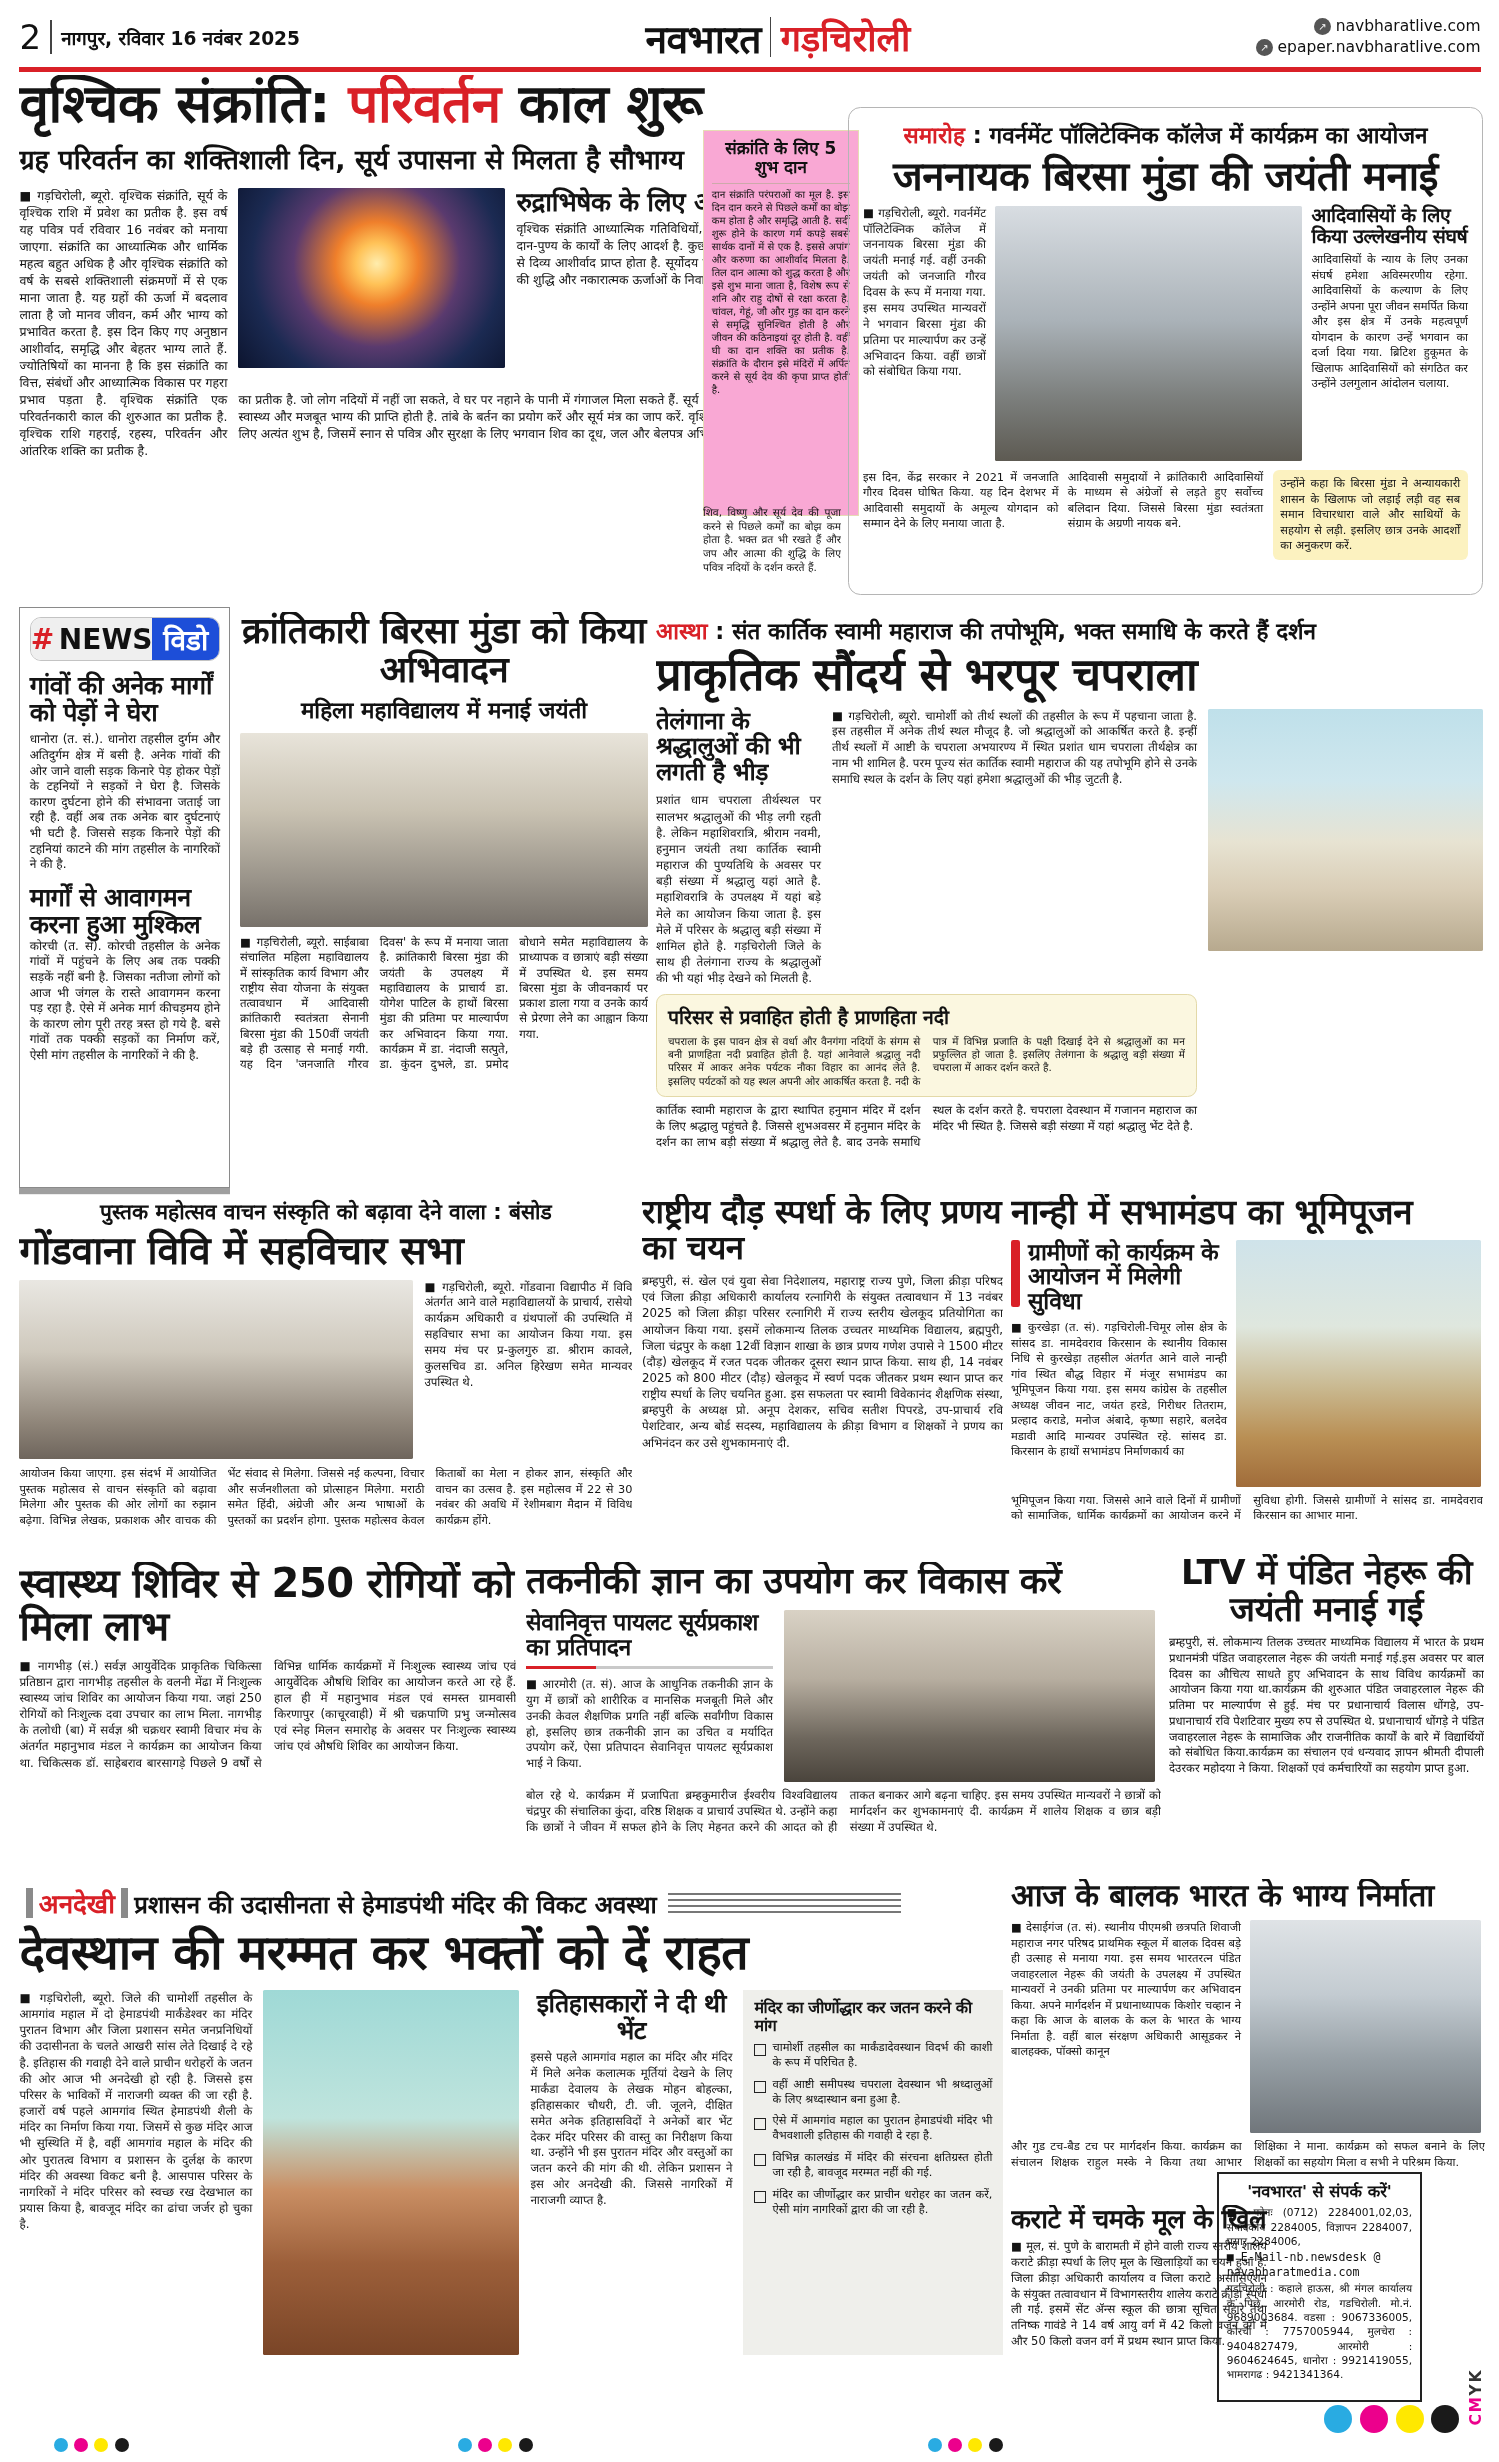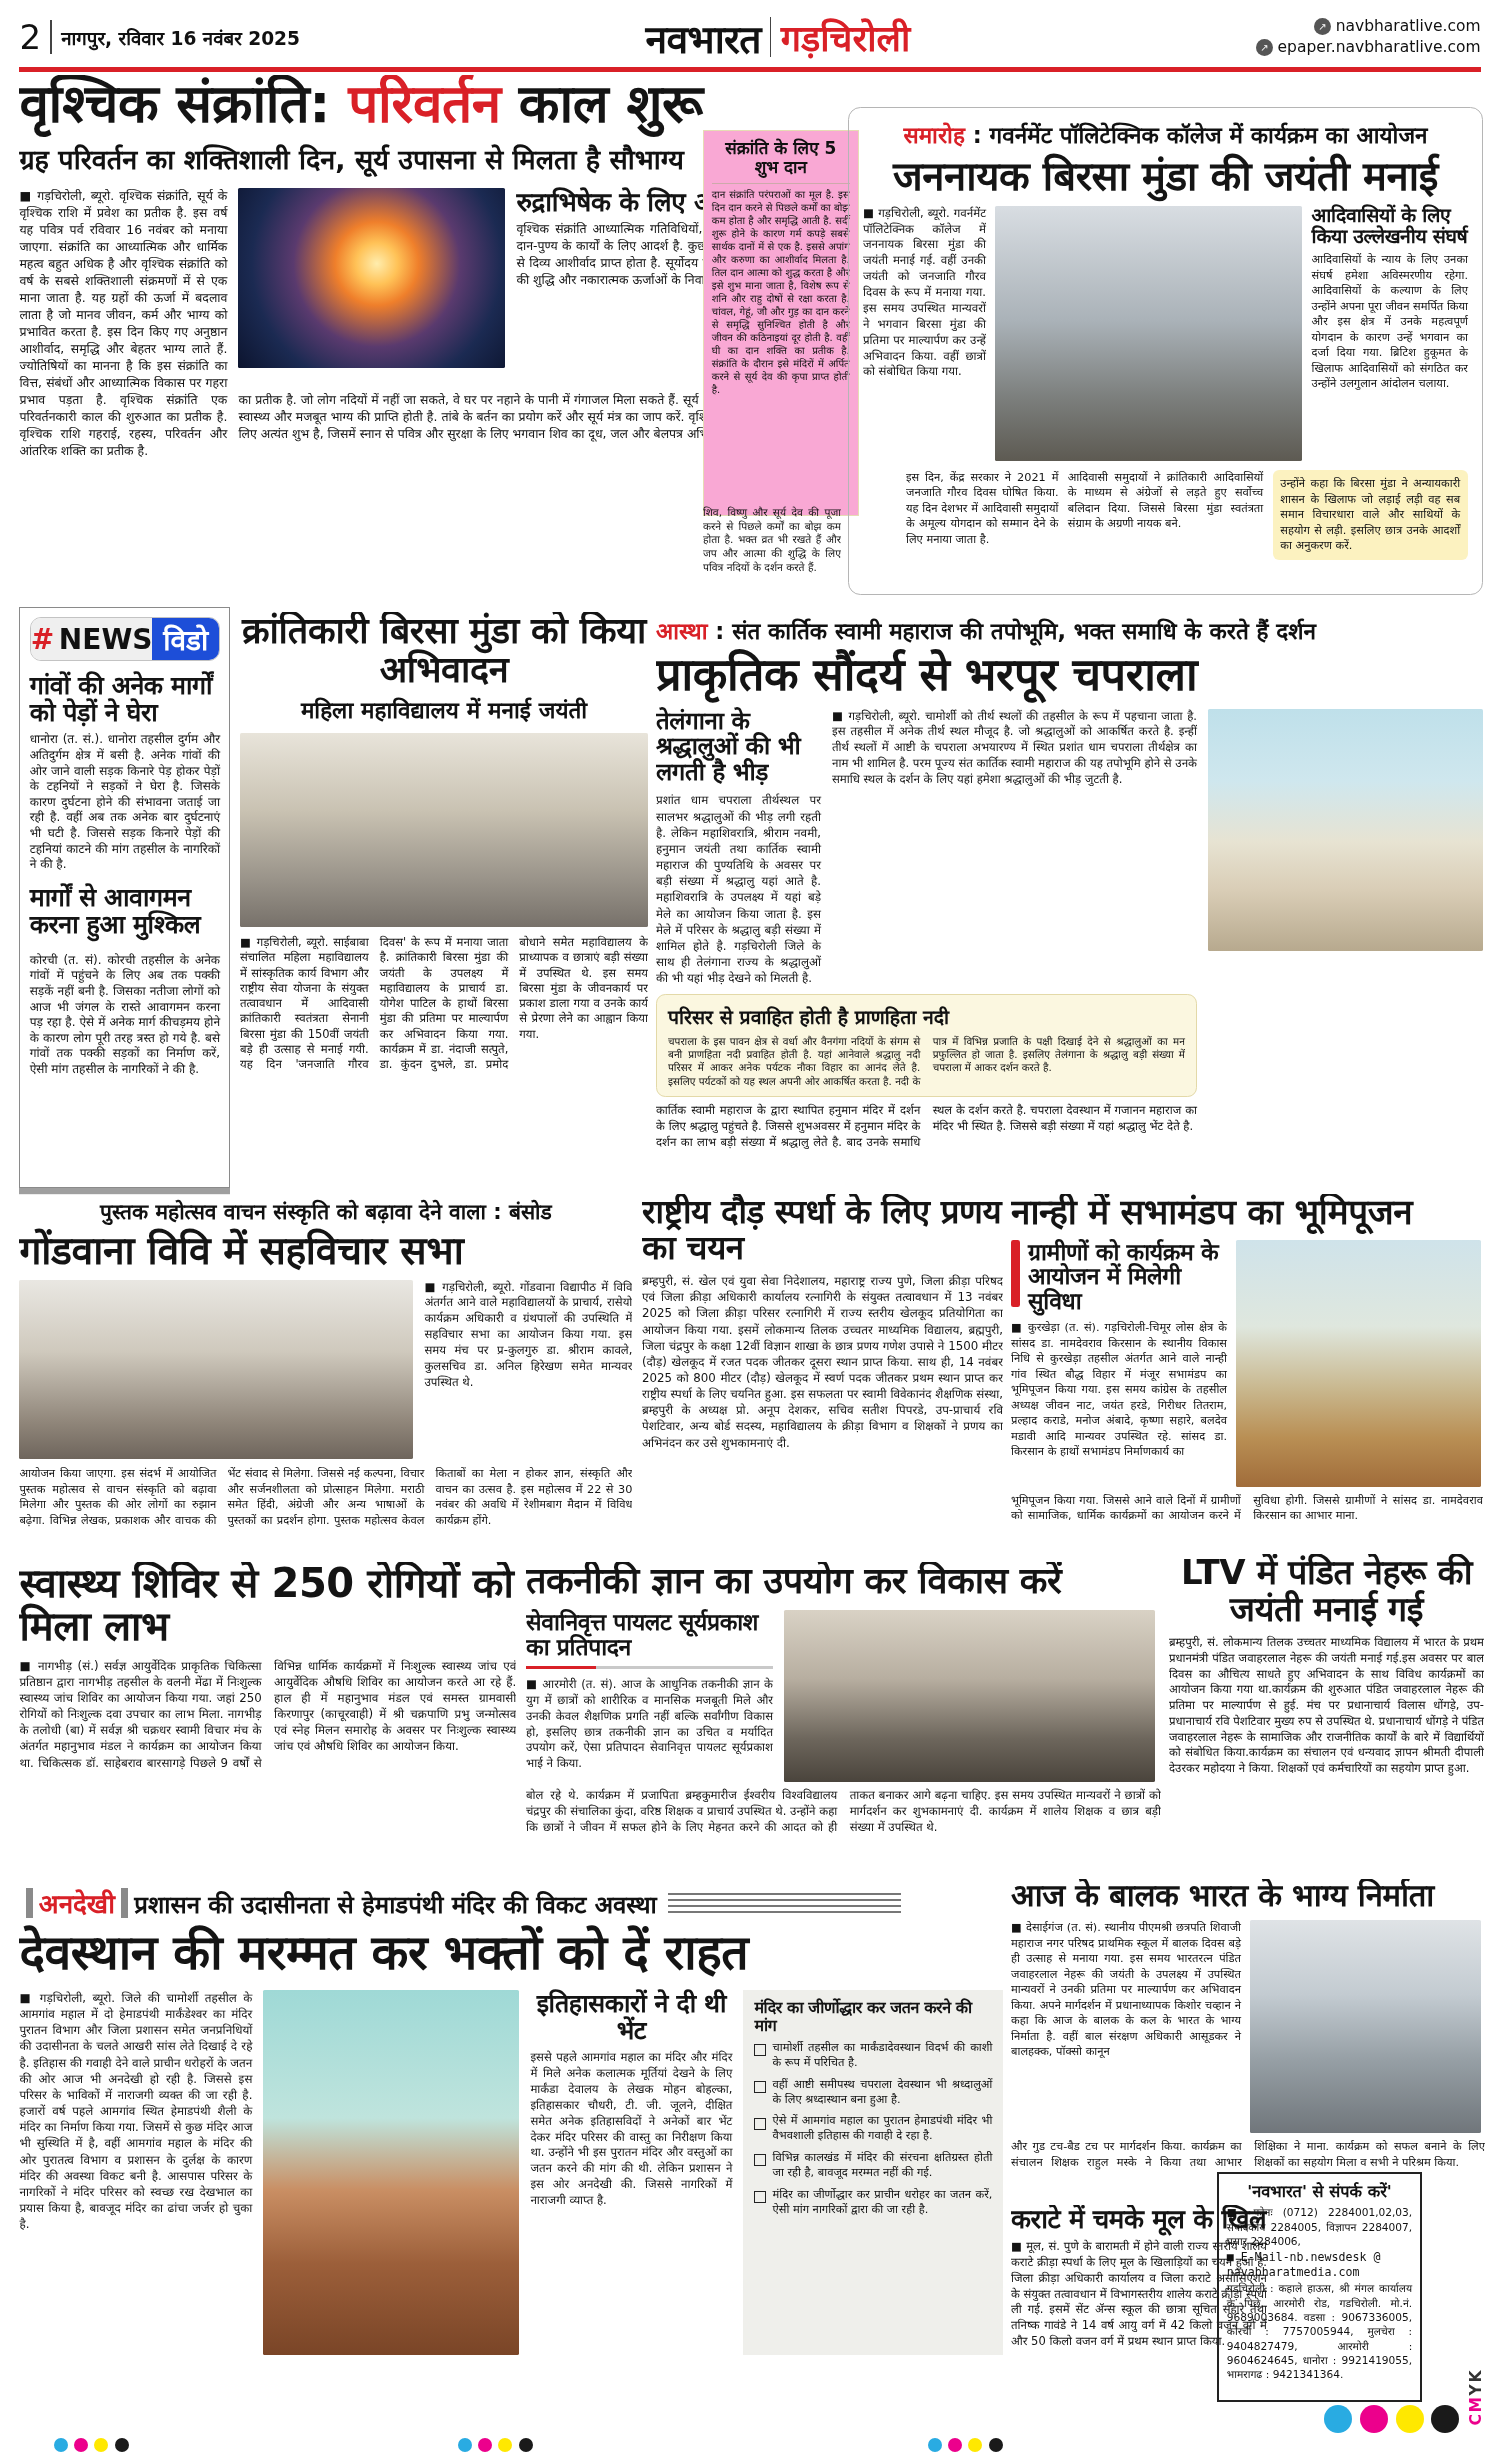--- a/index.html
+++ b/index.html
@@ -120,38 +120,38 @@
     <div class="hl" style="font-size:40px;text-align:center;margin:4.7px 0 7.8px 0;">जननायक बिरसा मुंडा की जयंती मनाई</div>
     <div style="display:grid;grid-template-columns:123px 307px 1fr;column-gap:9.3px;">
       <div class="body jt" style="font-size:11.6px;">■ गड़चिरोली, ब्यूरो. गवर्नमेंट पॉलिटेक्निक कॉलेज में जननायक बिरसा मुंडा की जयंती मनाई गई. वहीं उनकी जयंती को जनजाति गौरव दिवस के रूप में मनाया गया. इस समय उपस्थित मान्यवरों ने भगवान बिरसा मुंडा की प्रतिमा पर माल्यार्पण कर उन्हें अभिवादन किया. वहीं छात्रों को संबोधित किया गया.</div>
       <div class="photo ph-college" style="height:255px;"></div>
       <div>
         <div class="hl" style="font-size:19.4px;">आदिवासियों के लिए किया उल्लेखनीय संघर्ष</div>
         <div class="body jt" style="font-size:11.3px;margin-top:4.7px;">आदिवासियों के न्याय के लिए उनका संघर्ष हमेशा अविस्मरणीय रहेगा. आदिवासियों के कल्याण के लिए उन्होंने अपना पूरा जीवन समर्पित किया और इस क्षेत्र में उनके महत्वपूर्ण योगदान के कारण उन्हें भगवान का दर्जा दिया गया. ब्रिटिश हुकूमत के खिलाफ आदिवासियों को संगठित कर उन्होंने उलगुलान आंदोलन चलाया.</div>
       </div>
     </div>
     <div style="display:grid;grid-template-columns:1fr 1fr 1fr;column-gap:9.3px;margin-top:9.3px;">
-      <div class="body jt" style="font-size:11.3px;margin-left:43px;">इस दिन, केंद्र सरकार ने 2021 में जनजाति गौरव दिवस घोषित किया. यह दिन देशभर में आदिवासी समुदायों के अमूल्य योगदान को सम्मान देने के लिए मनाया जाता है.</div>
+      <div class="body jt" style="font-size:11.3px;">इस दिन, केंद्र सरकार ने 2021 में जनजाति गौरव दिवस घोषित किया. यह दिन देशभर में आदिवासी समुदायों के अमूल्य योगदान को सम्मान देने के लिए मनाया जाता है.</div>
       <div class="body jt" style="font-size:11.3px;">आदिवासी समुदायों ने क्रांतिकारी आदिवासियों के माध्यम से अंग्रेजों से लड़ते हुए सर्वोच्च बलिदान दिया. जिससे बिरसा मुंडा स्वतंत्रता संग्राम के अग्रणी नायक बने.</div>
       <div class="ybox body jt" style="font-size:11.3px;">उन्होंने कहा कि बिरसा मुंडा ने अन्यायकारी शासन के खिलाफ जो लड़ाई लड़ी वह सब समान विचारधारा वाले और साथियों के सहयोग से लड़ी. इसलिए छात्र उनके आदर्शों का अनुकरण करें.</div>
     </div>
   </div>
 
   <div class="art newsbox" style="left:19.4px;top:607px;width:211px;height:581px;box-sizing:border-box;">
     <div class="badge">
       <div class="lft">
           <span class="red">#</span>
           <span>NEWS</span>
         </div>
       <div class="rgt">विडो</div>
     </div>
     <div class="hl" style="font-size:25px;margin-top:11px;">गांवों की अनेक मार्गों को पेड़ों ने घेरा</div>
     <div class="body jt" style="font-size:12px;line-height:1.3;margin-top:6.2px;">धानोरा (त. सं.). धानोरा तहसील दुर्गम और अतिदुर्गम क्षेत्र में बसी है. अनेक गांवों की ओर जाने वाली सड़क किनारे पेड़ होकर पेड़ों के टहनियों ने सड़कों ने घेरा है. जिसके कारण दुर्घटना होने की संभावना जताई जा रही है. वहीं अब तक अनेक बार दुर्घटनाएं भी घटी है. जिससे सड़क किनारे पेड़ों की टहनियां काटने की मांग तहसील के नागरिकों ने की है.</div>
     <div class="hl" style="font-size:25px;margin-top:11px;">मार्गों से आवागमन करना हुआ मुश्किल</div>
-    <div class="body jt" style="font-size:12px;line-height:1.3;margin-top:15px;">कोरची (त. सं). कोरची तहसील के अनेक गांवों में पहुंचने के लिए अब तक पक्की सड़कें नहीं बनी है. जिसका नतीजा लोगों को आज भी जंगल के रास्ते आवागमन करना पड़ रहा है. ऐसे में अनेक मार्ग कीचड़मय होने के कारण लोग पूरी तरह त्रस्त हो गये है. बसे गांवों तक पक्की सड़कों का निर्माण करें, ऐसी मांग तहसील के नागरिकों ने की है.</div>
+    <div class="body jt" style="font-size:12px;line-height:1.3;margin-top:1px;">कोरची (त. सं). कोरची तहसील के अनेक गांवों में पहुंचने के लिए अब तक पक्की सड़कें नहीं बनी है. जिसका नतीजा लोगों को आज भी जंगल के रास्ते आवागमन करना पड़ रहा है. ऐसे में अनेक मार्ग कीचड़मय होने के कारण लोग पूरी तरह त्रस्त हो गये है. बसे गांवों तक पक्की सड़कों का निर्माण करें, ऐसी मांग तहसील के नागरिकों ने की है.</div>
   </div>
 
   <div class="art" style="left:240px;top:612px;width:408px;height:576px;">
     <div class="hl" style="font-size:36px;text-align:center;">क्रांतिकारी बिरसा मुंडा को किया अभिवादन</div>
     <div class="b" style="font-size:22.5px;text-align:center;margin-top:4.7px;">महिला महाविद्यालय में मनाई जयंती</div>
     <div class="photo ph-mahila" style="height:194px;margin:7.8px 0;"></div>
     <div class="body jt cols3" style="font-size:11.5px;line-height:1.33;height:200px;">■ गड़चिरोली, ब्यूरो. साईबाबा संचालित महिला महाविद्यालय में सांस्कृतिक कार्य विभाग और राष्ट्रीय सेवा योजना के संयुक्त तत्वावधान में आदिवासी क्रांतिकारी स्वतंत्रता सेनानी बिरसा मुंडा की 150वीं जयंती बड़े ही उत्साह से मनाई गयी. यह दिन 'जनजाति गौरव दिवस' के रूप में मनाया जाता है. क्रांतिकारी बिरसा मुंडा की जयंती के उपलक्ष्य में महाविद्यालय के प्राचार्य डा. योगेश पाटिल के हाथों बिरसा मुंडा की प्रतिमा पर माल्यार्पण कर अभिवादन किया गया. कार्यक्रम में डा. नंदाजी सत्पुते, डा. कुंदन दुभले, डा. प्रमोद बोधाने समेत महाविद्यालय के प्राध्यापक व छात्राएं बड़ी संख्या में उपस्थित थे. इस समय बिरसा मुंडा के जीवनकार्य पर प्रकाश डाला गया व उनके कार्य से प्रेरणा लेने का आह्वान किया गया.</div>
   </div>
 
   <div class="art" style="left:656px;top:615px;width:827px;height:573px;">

